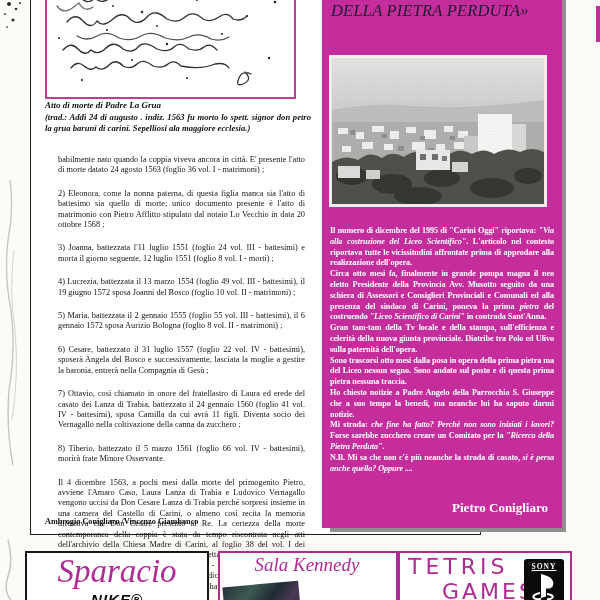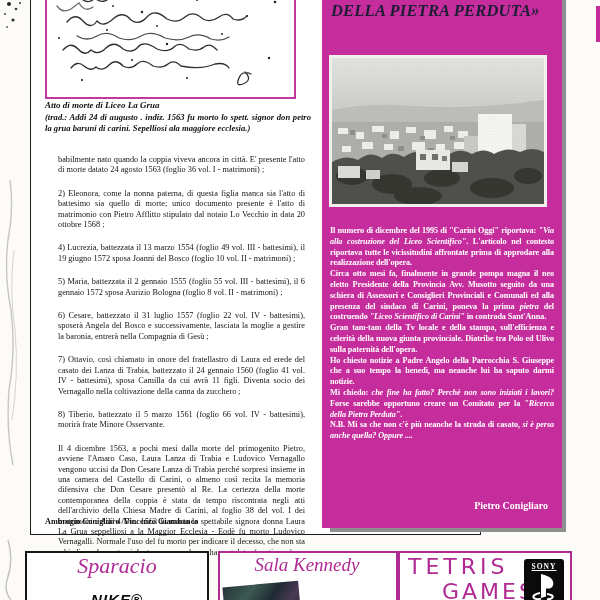--- a/index.html
+++ b/index.html
@@ -41,49 +41,49 @@
   }
 
   
   #pink-panel{
     left:322px;top:-8px;width:240px;height:536px;
     background:var(--magenta-panel);
     box-shadow:6px 6px 0 -2px #8f8f8f;
   }
   #headline{
     position:absolute;left:9px;top:9px;width:226px;
-    font-weight:bold;font-style:italic;font-size:16.5px;letter-spacing:.2px;
+    font-weight:normal;font-style:italic;font-size:16.5px;letter-spacing:.2px;
     color:var(--headline-ink);white-space:nowrap;
   }
   #panel-photo{
     position:absolute;left:7px;top:63px;width:212px;height:146px;
     border:3px solid #f2f0ec;background:#cfcfcf;overflow:hidden;
   }
   #pink-text{
     position:absolute;left:8px;top:234px;width:224px;
     color:var(--text-on-panel);
     font-size:8.2px;font-weight:bold;line-height:10.8px;
     letter-spacing:-.1px;text-align:justify;
   }
   #pink-text p{margin:0;}
   #pink-text i{font-style:italic;}
   #panel-signature{
     position:absolute;right:14px;top:508px;
-    color:var(--text-on-panel);font-size:10px;font-weight:bold;
+    color:var(--text-on-panel);font-size:13px;font-weight:bold;
   }
 
   
   #right-sliver{left:596px;top:6px;width:4px;height:36px;background:var(--magenta-panel);}
 
   
   .ad{background:#fff;overflow:hidden;}
   #ad-sparacio{left:25px;top:551px;width:180px;height:70px;border:2.5px solid #161616;}
   #sparacio-name{
     position:absolute;left:0;right:0;top:0px;text-align:center;
-    font-style:italic;font-size:22px;color:var(--ad-magenta);
+    font-style:italic;font-size:33px;color:var(--ad-magenta);
     font-family:"Liberation Serif", serif;
   }
   #nike-wordmark{
     position:absolute;left:0;right:0;top:38px;text-align:center;
     font-family:"Liberation Sans", sans-serif;
     font-weight:bold;font-style:italic;font-size:15px;letter-spacing:1px;color:#0d0d0d;
   }
   #ad-kennedy{left:218px;top:551px;width:176px;height:70px;border:2px solid var(--ad-magenta);}
   #kennedy-name{
     position:absolute;left:0;right:2px;top:1px;text-align:center;
@@ -159,27 +159,28 @@
         <circle cx="222" cy="70" r="1.2"></circle>
         <circle cx="12" cy="50" r="1"></circle>
       <circle cx="228" cy="14" r="1.3"></circle>
         <circle cx="110" cy="38" r="0.9"></circle>
         <circle cx="66" cy="18" r="0.9"></circle>
     </g>
   </svg>
 </div>
 
 <div id="doc-caption" class="abs">
-  <div class="cap-title">Atto di morte di Liceo La Grua</div>
+  <div class="cap-title">Atto di morte di Padre La Grua</div>
   <div class="cap-body">(trad.: Addì 24 di augusto . indiz. 1563 fu morto lo spett. signor don petro la grua baruni di carini. Sepelliosi ala maggiore ecclesia.)</div>
 </div>
 
 <div id="left-body" class="abs">
     <p><span>babilmente nato quando la coppia viveva ancora in città. E' presente l'atto di morte datato 24 agosto 1563 (foglio 36 vol. I - matrimoni) ;</span></p>
     <p><span>2) Eleonora, come la nonna paterna, di questa figlia manca sia l'atto di battesimo sia quello di morte; unico documento presente è l'atto di matrimonio con Pietro Afflitto stipulato dal notaio Lo Vecchio in data 20 ottobre 1568 ;</span></p>
+    <p><span>3) Joanna, battezzata l'11 luglio 1551 (foglio 24 vol. III - battesimi) e morta il giorno seguente, 12 luglio 1551 (foglio 8 vol. I - morti) ;</span></p>
     <p><span>4) Lucrezia, battezzata il 13 marzo 1554 (foglio 49 vol. III - battesimi), il 19 giugno 1572 sposa Joanni del Bosco (foglio 10 vol. II - matrimoni) ;</span></p>
     <p><span>5) Maria, battezzata il 2 gennaio 1555 (foglio 55 vol. III - battesimi), il 6 gennaio 1572 sposa Aurizio Bologna (foglio 8 vol. II - matrimoni) ;</span></p>
     <p><span>6) Cesare, battezzato il 31 luglio 1557 (foglio 22 vol. IV - battesimi), sposerà Angela del Bosco e successivamente, lasciata la moglie a gestire la baronia, entrerà nella Compagnia di Gesù ;</span></p>
     <p><span>7) Ottavio, così chiamato in onore del fratellastro di Laura ed erede del casato dei Lanza di Trabia, battezzato il 24 gennaio 1560 (foglio 41 vol. IV - battesimi), sposa Camilla da cui avrà 11 figli. Diventa socio dei Vernagallo nella coltivazione della canna da zucchero ;</span></p>
     <p><span>8) Tiberio, battezzato il 5 marzo 1561 (foglio 66 vol. IV - battesimi), morirà frate Minore Osservante.</span></p>
     <p><span>Il 4 dicembre 1563, a pochi mesi dalla morte del primogenito Pietro, avviene l'Amaro Caso, Laura Lanza di Trabia e Ludovico Vernagallo vengono uccisi da Don Cesare Lanza di Trabia perché sorpresi insieme in una camera del Castello di Carini, o almeno così recita la memoria difensiva che Don Cesare presentò al Re. La certezza della morte contemporanea della coppia è stata da tempo riscontrata negli atti dell'archivio della Chiesa Madre di Carini, al foglio 38 del vol. I dei matrimoni : Adì' 4 Dic. 1563 fu morta la spettabile signora donna Laura La Grua seppelliosi a la Maggior Ecclesia - Eodè fu morto Ludovico Vernagalli. Normale l'uso del fu morto per indicare il decesso, che non sta ad indicare la morte violenta, come qualcuno ha postulato. (continua .)</span></p>
   </div>
 <div id="byline" class="abs">Ambrogio Conigliaro /Vincenzo Giambanco</div>
 
 <div id="pink-panel" class="abs">
@@ -250,22 +251,23 @@
       <rect x="34" y="112" width="14" height="9" fill="#cfcfcd"></rect>
       <rect x="120" y="104" width="16" height="10" fill="#d5d5d3"></rect>
       <rect x="0" y="0" width="212" height="146" fill="url(#dots)" opacity="0.18"></rect>
     </svg>
   </div>
 
   <div id="pink-text">
       <p><span>Il numero di dicembre del 1995 di "Carini Oggi" riportava: </span><i>"Via alla costruzione del Liceo Scientifico"</i><span>. L'articolo nel contesto riportava tutte  le vicissitudini affrontate prima di approdare alla realizzazione dell'opera.</span></p>
       <p><span>Circa otto mesi fa, finalmente in grande pompa magna il neo eletto Presidente della Provincia Avv. Musotto seguito da una schiera di Assessori e Consiglieri Provinciali e Comunali ed alla presenza del sindaco di Carini, poneva la prima </span><i>pietra</i><span> del costruendo </span><i>"Liceo Scientifico di Carini"</i><span> in contrada Sant'Anna.</span></p>
       <p><span>Gran tam-tam della Tv locale e della stampa, sull'efficienza e celerità della nuova giunta provinciale. Diatribe tra Polo ed Ulivo sulla paternità dell'opera.</span></p>
+      <p><span>Sono trascorsi otto mesi dalla posa in opera della prima pietra ma del Liceo nessun segno. Sono andato sul posto e di questa prima pietra nessuna traccia.</span></p>
       <p><span>Ho chiesto notizie a Padre Angelo della Parrocchia S. Giuseppe che a suo tempo la benedì, ma neanche lui ha saputo darmi notizie.</span></p>
-      <p><span>Mi chiedo: </span><i>che fine ha fatto? Perchè non sono iniziati i lavori?</i><span> Forse sarebbe opportuno creare un Comitato per la </span><i>"Ricerca della Pietra Perduta"</i><span>.</span></p>
+      <p><span>Mi strada: </span><i>che fine ha fatto? Perchè non sono iniziati i lavori?</i><span> Forse sarebbe zucchero creare un Comitato per la </span><i>"Ricerca della Pietra Perduta"</i><span>.</span></p>
       <p><span>N.B. Mi sa che non c'è più neanche la strada di casato, </span><i>si è persa anche quella? Oppure ....</i></p>
     </div>
   <div id="panel-signature">Pietro Conigliaro</div>
 </div>
 
 <div id="right-sliver" class="abs"></div>
 
 <div id="ad-sparacio" class="ad abs">
   <div id="sparacio-name">Sparacio</div>
   <div id="nike-wordmark">NIKE®</div>

